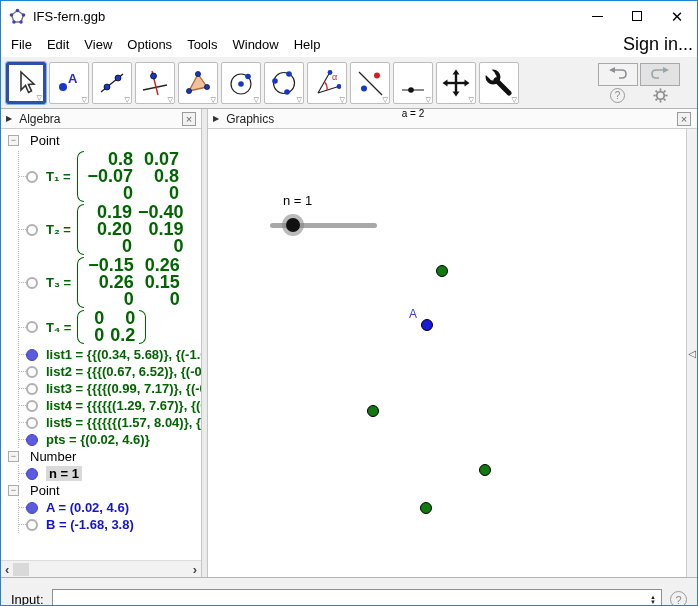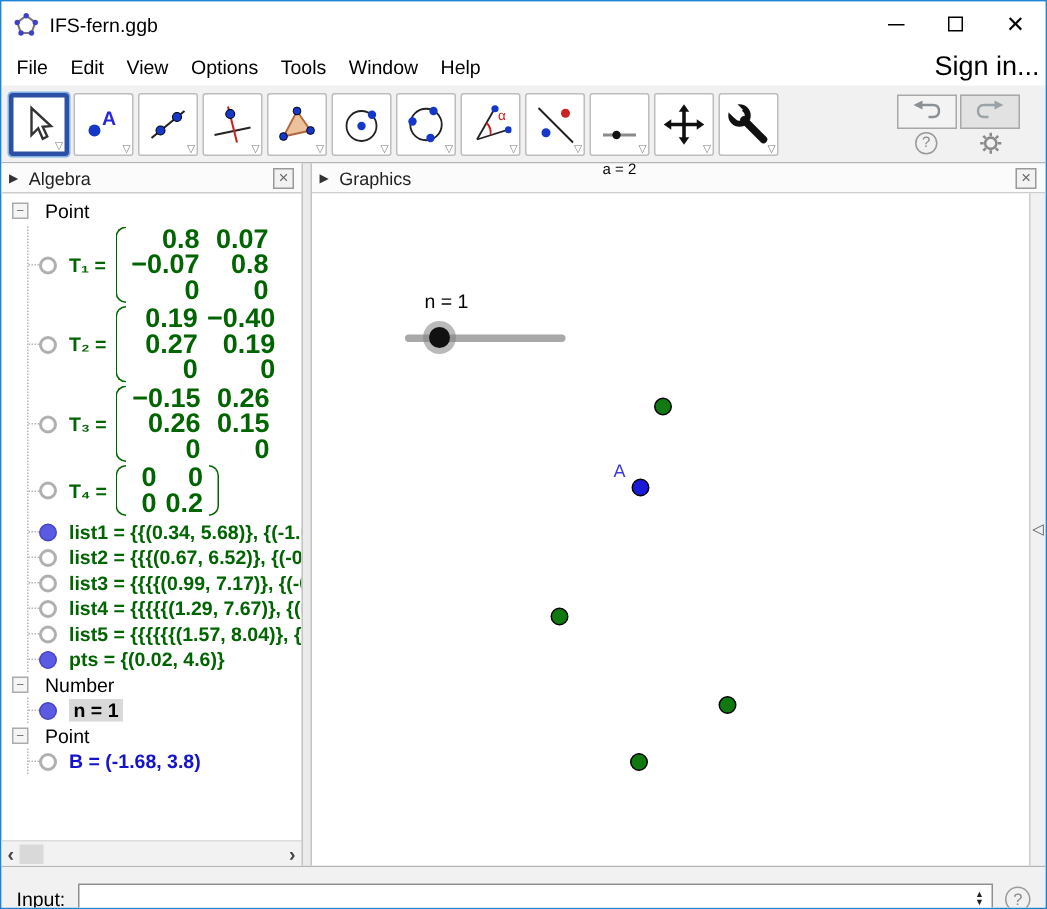--- a/index.html
+++ b/index.html
@@ -325,21 +325,21 @@
           </div>
 
           <div class="matrix-item">
             <span class="vis-dot vis-off"></span>
             <span class="mat-label green">T₂ =</span>
             <div class="mat">
               <span class="lparen"></span>
               <div class="mat-grid green">
                 <span>0.19</span>
                   <span>−0.40</span>
-                <span>0.27</span>
+                <span>0.20</span>
                   <span>0.19</span>
                 <span>0</span>
                   <span>0</span>
               </div>
             </div>
           </div>
 
           <div class="matrix-item">
             <span class="vis-dot vis-off"></span>
             <span class="mat-label green">T₃ =</span>
@@ -411,20 +411,24 @@
         </div>
       </div>
 
       <div class="section">
         <div class="section-row">
           <span class="minus-box">−</span>
           <span class="section-label">Point</span>
         </div>
         <div class="section-items">
           <div class="item-row">
+            <span class="vis-dot vis-on"></span>
+            <span class="item-text blue-txt">A = (0.02, 4.6)</span>
+          </div>
+          <div class="item-row">
             <span class="vis-dot vis-off"></span>
             <span class="item-text blue-txt">B = (-1.68, 3.8)</span>
           </div>
         </div>
       </div>
 
     </div>
 
     <div class="alg-hscroll">
       <span class="scroll-arrow">‹</span>

